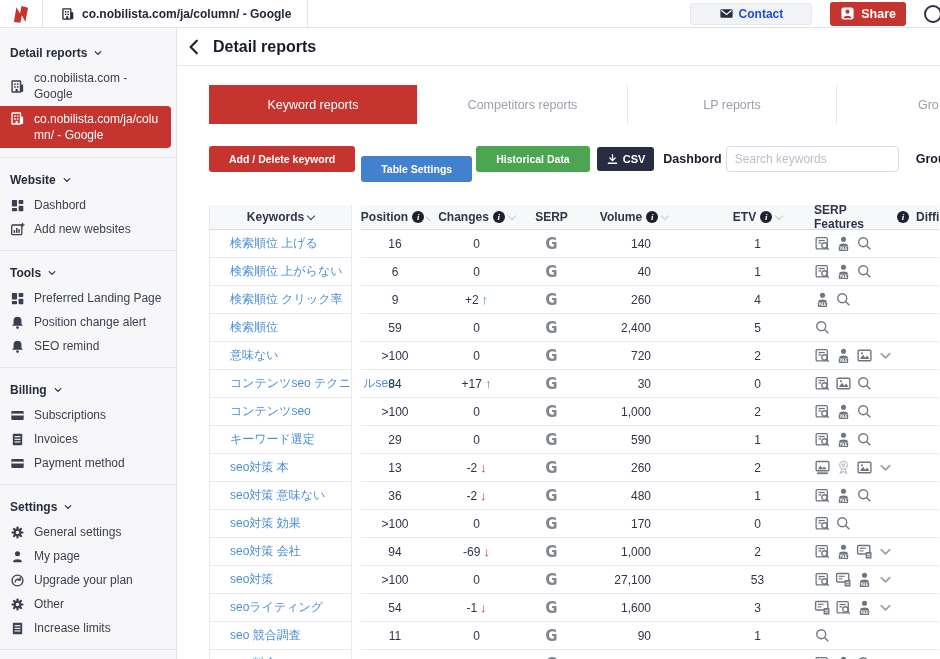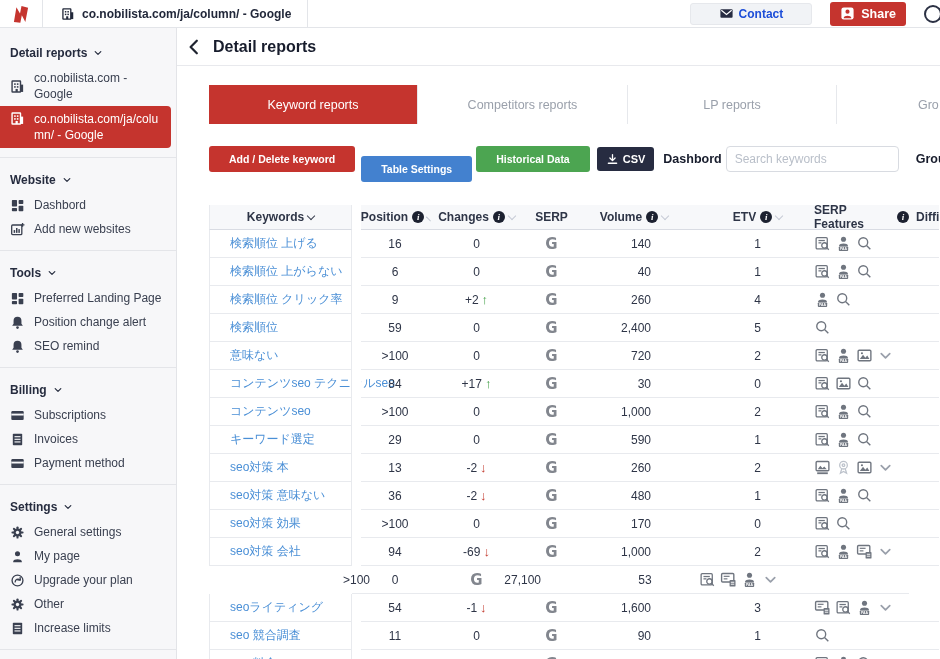--- a/index.html
+++ b/index.html
@@ -980,20 +980,23 @@
             </span>
             <span class="ic more-ic">
               <svg viewBox="0 0 16 16" fill="none" stroke="currentColor" stroke-width="1.6" stroke-linecap="round" stroke-linejoin="round">
                 <path d="M4 6.3 l4 4 4-4"></path>
               </svg>
             </span>
           </div>
           <div class="c-diff"></div>
         </div>
         <div class="trow body">
+          <div class="c-kw">
+            <a href="#">seo対策</a>
+          </div>
           <div class="gap"></div>
           <div class="c-pos">
             <span>&gt;100</span>
           </div>
           <div class="c-chg">
             <span>0</span>
           </div>
           <div class="c-serp">
             <span class="g-icon">G</span>
           </div>

